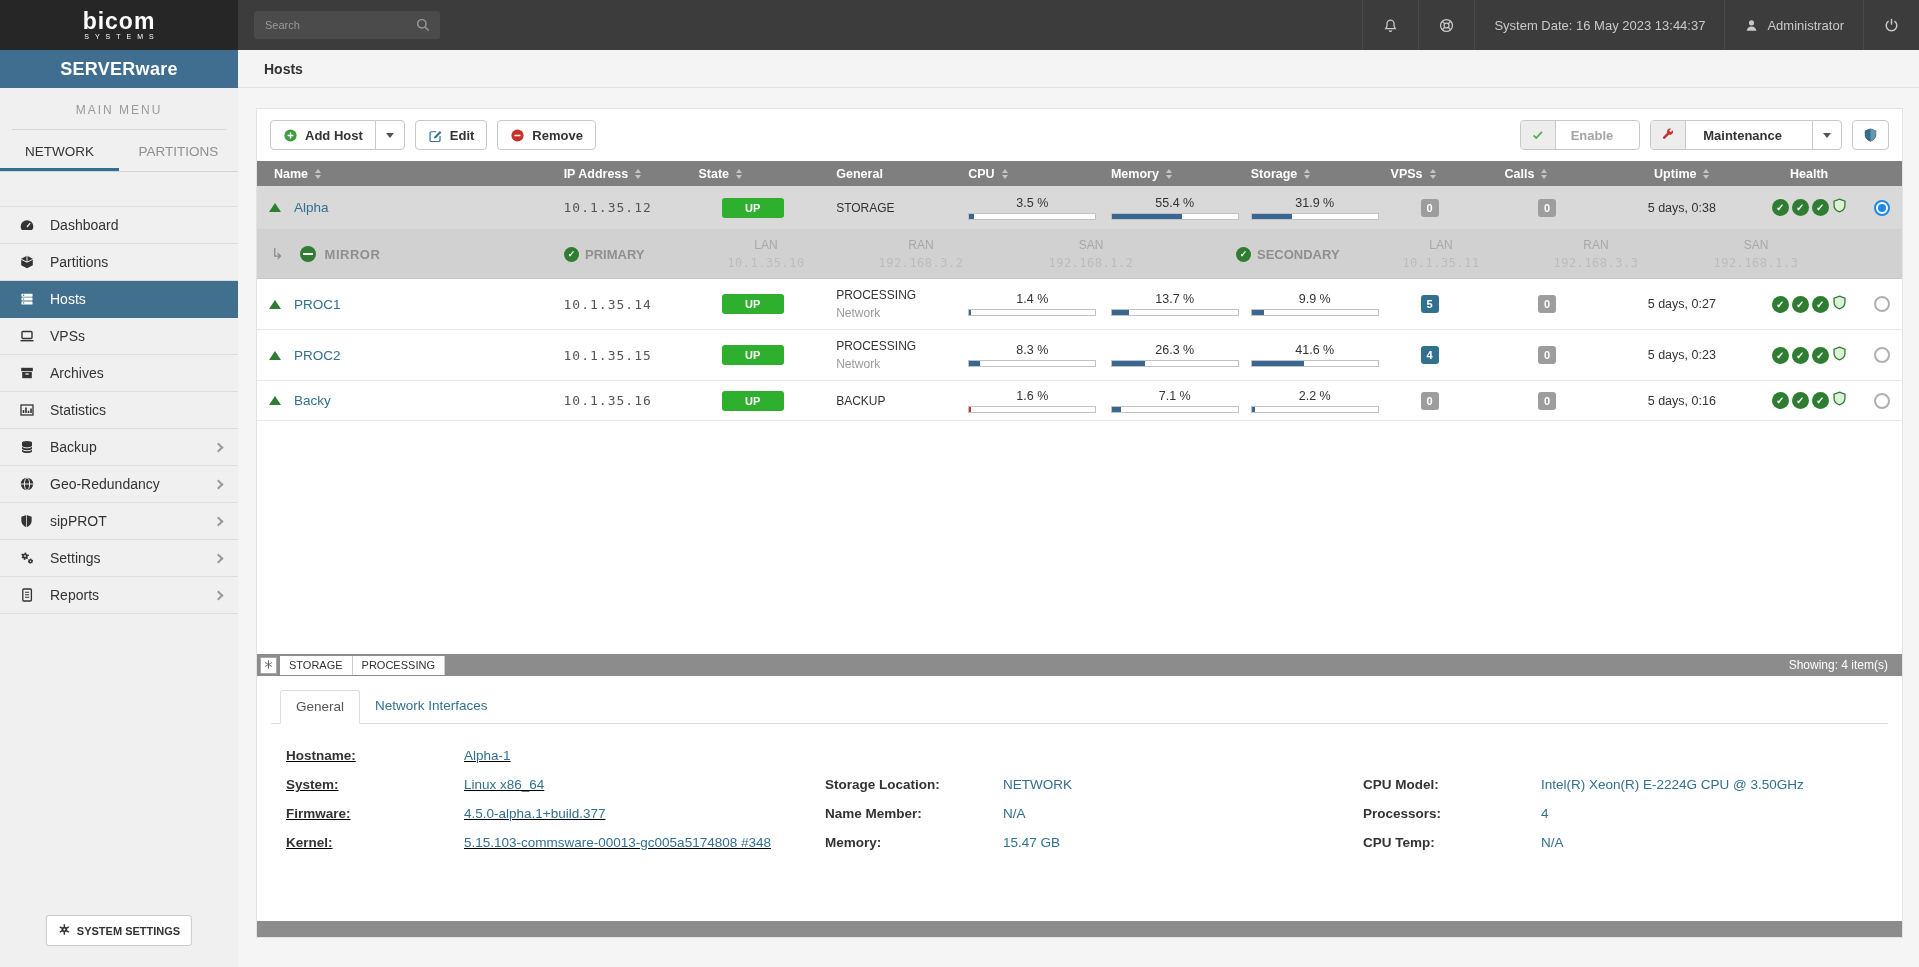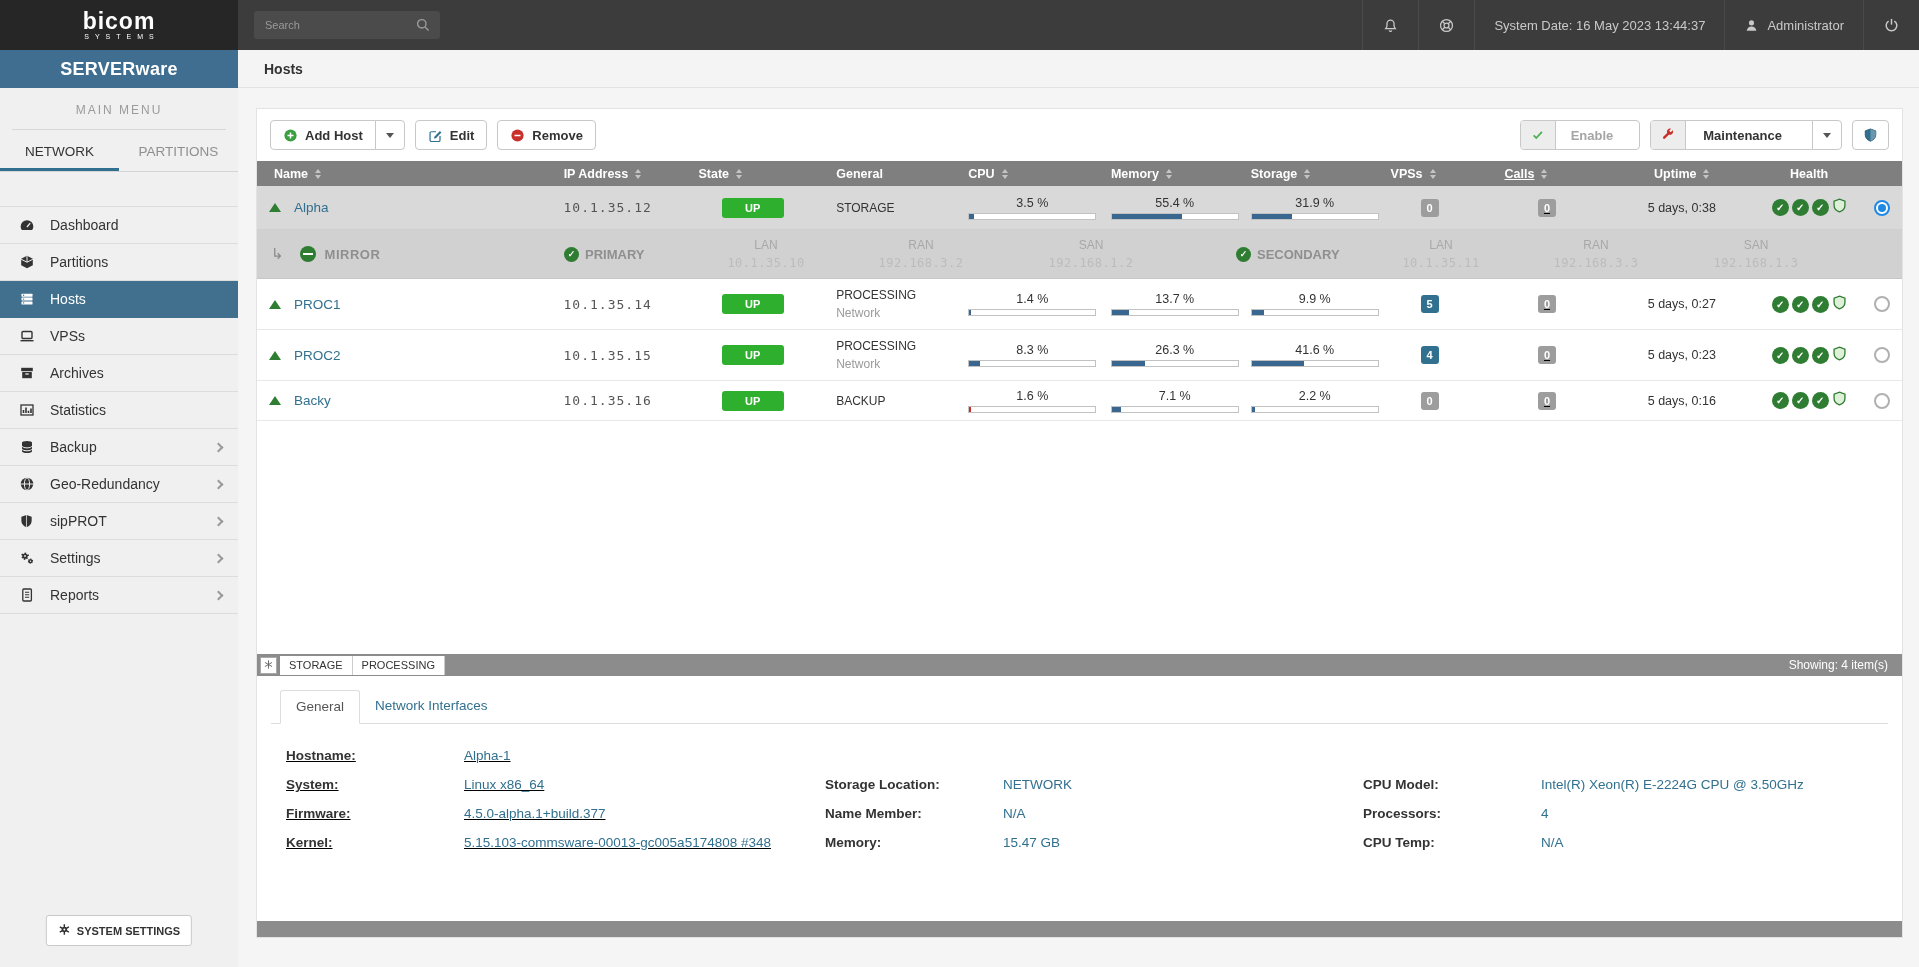--- a/index.html
+++ b/index.html
@@ -82,21 +82,21 @@
            color:#fff; font-size:12.5px; font-weight:bold; }
   .col { padding:0 8px; display:flex; align-items:center; }
   .c-name   { width:299px; padding-left:12px; }
   .c-ip     { width:135px; }
   .c-state  { width:125px; justify-content:center; }
   .c-purpose{ width:145px; padding-left:21px; }
   .c-cpu    { width:145px; justify-content:center; }
   .c-mem    { width:140px; justify-content:center; }
   .c-sto    { width:140px; justify-content:center; }
   .c-vpss   { width:90px;  justify-content:center; }
-  .c-calls  { width:145px; justify-content:center;text-decoration:underline; }
+  .c-calls  { width:145px; justify-content:center; }
   .c-up     { width:125px; justify-content:center; }
   .c-health { width:130px; justify-content:center; }
   .c-radio  { width:28px;  padding:0; }
   .thead .c-name { padding-left:17px; }
   .thead .c-state, .thead .c-cpu { justify-content:flex-start; }
   .thead .c-mem, .thead .c-sto, .thead .c-vpss { justify-content:flex-start; padding-left:6px; }
   .thead .c-calls { justify-content:flex-start; padding-left:30px; }
   .sort { display:flex; flex-direction:column; gap:2px; margin-left:7px; }
   .sort i { display:block; width:0; height:0; border-left:3.5px solid transparent;
             border-right:3.5px solid transparent; }

